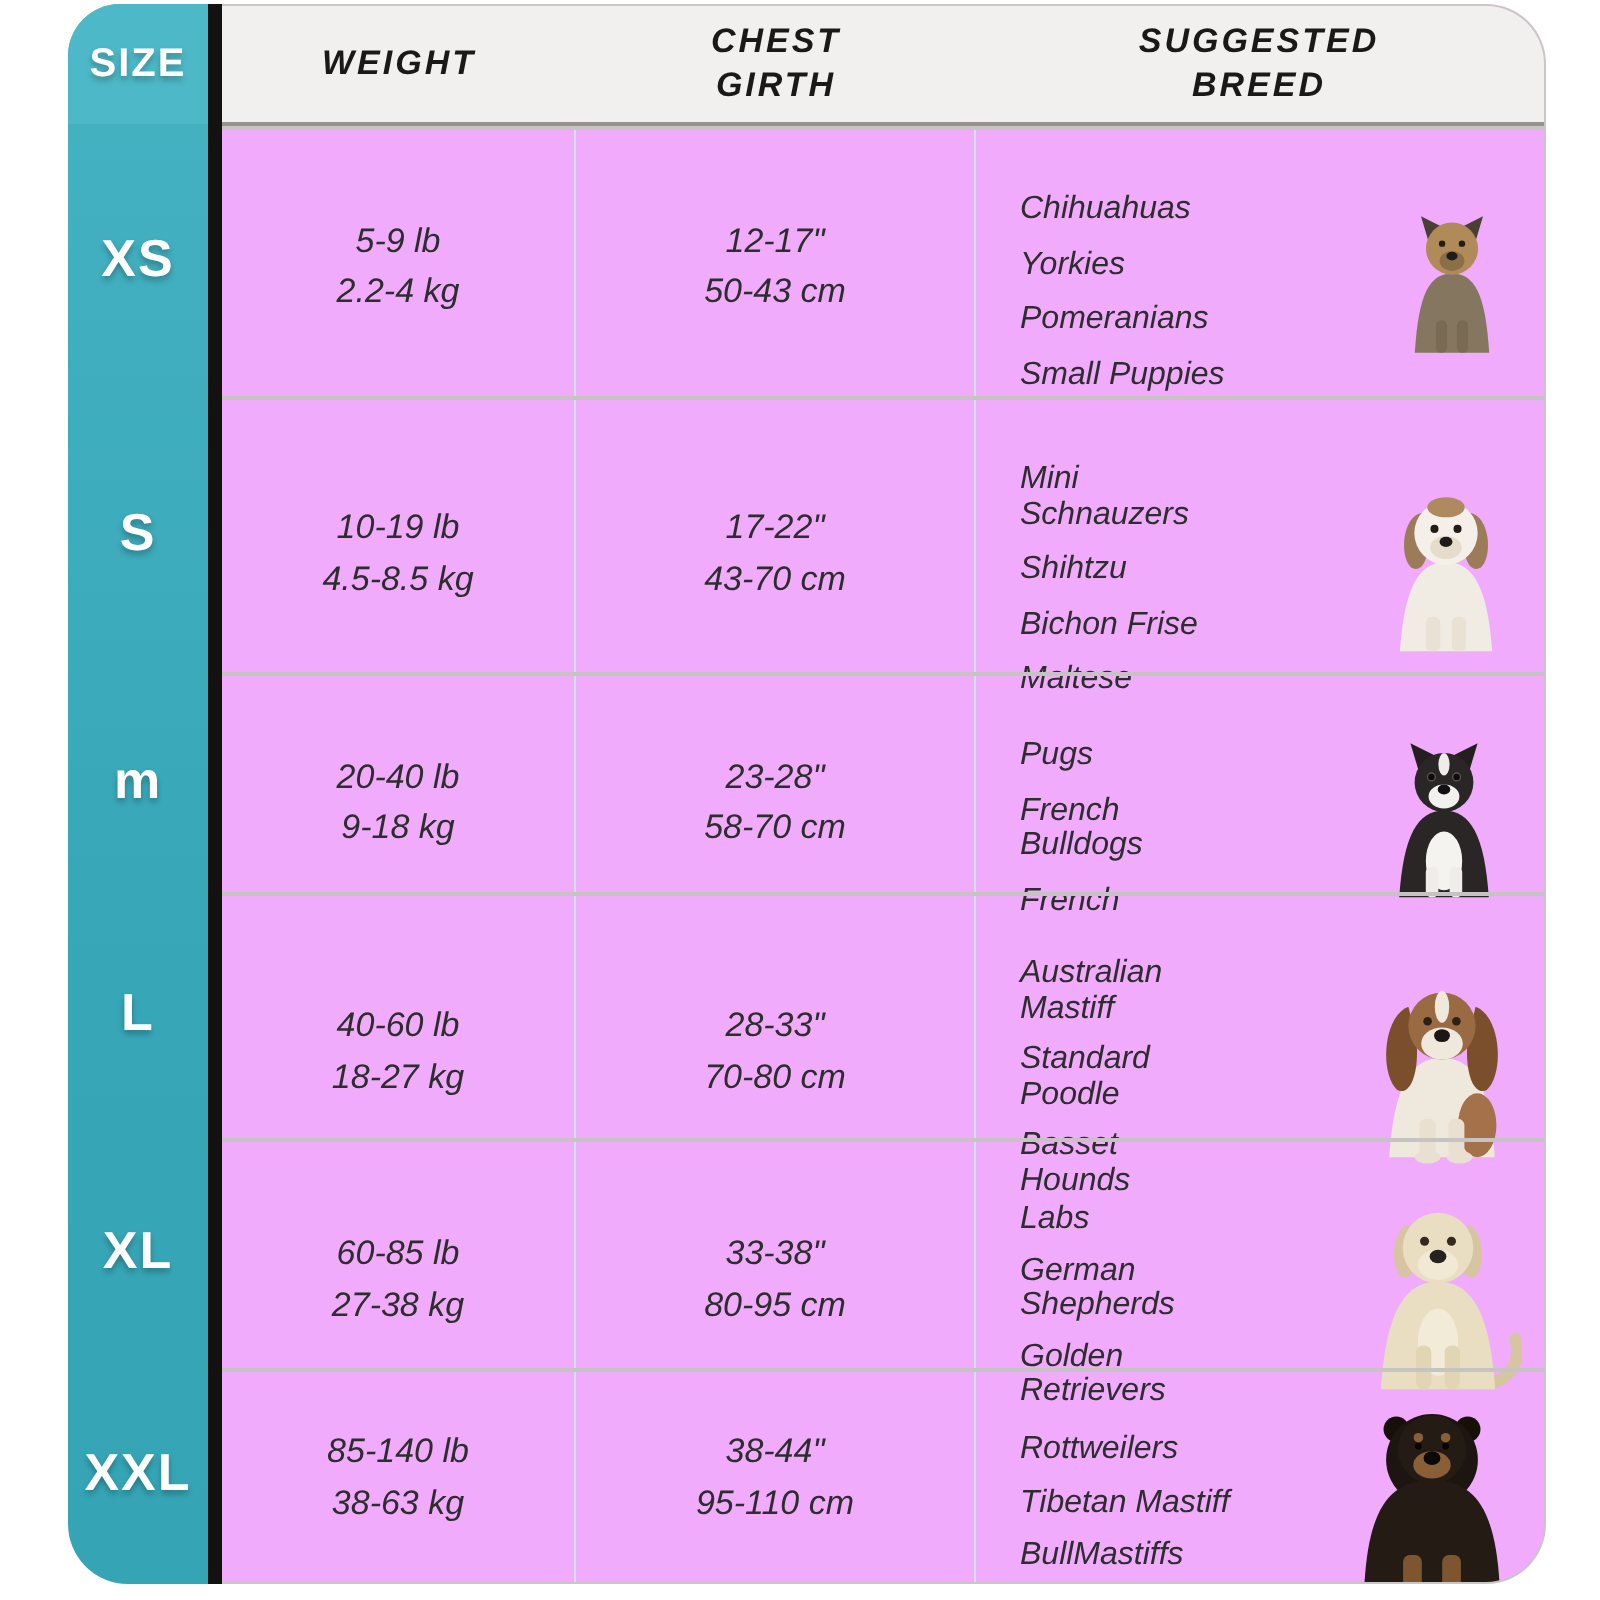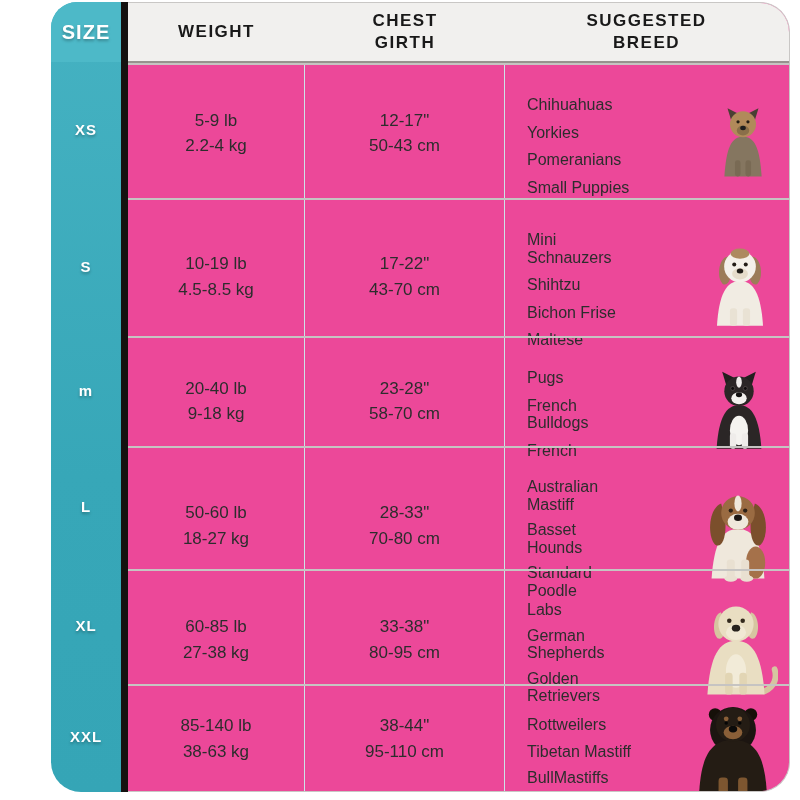--- a/index.html
+++ b/index.html
@@ -1,35 +1,35 @@
 <!DOCTYPE html>
 <html><head>
 <meta charset="utf-8">
 <style>
   html,body{margin:0;padding:0;background:#fff;width:800px;height:800px;
     font-family:"Liberation Sans", sans-serif; -webkit-font-smoothing:antialiased;}
-  .chart-wrap{position:absolute;left:51px;top:2px;width:739px;height:790px;}
+  .chart-wrap{position:absolute;left:34px;top:2px;width:739px;height:790px;}
 
   
   .sidebar{position:absolute;left:0;top:0;width:70px;height:100%;
     background:linear-gradient(180deg,#45b2c2 0%,#37a7b8 60%,#35a5b6 100%);
     border-radius:26px 0 0 30px;display:flex;flex-direction:column;}
   .size-tab{background:#4db9c8;border-radius:26px 0 0 0;}
   .scell{display:flex;align-items:center;justify-content:center;color:#ffffff;
     font-weight:bold;letter-spacing:1px;text-shadow:0 2px 3px rgba(0,0,0,.28);}
   .size-tab{font-size:20px;}
-  .scell.lab{font-size:15px;}
+  .scell.lab{font-size:26px;}
 
   
   .black-bar{position:absolute;left:70px;top:0;width:7px;height:100%;background:#141210;}
 
   
   .main{position:absolute;left:77px;top:0;width:662px;height:100%;
-    background:#ec4899;border:1px solid #c9c7c5;border-left:none;
-    border-radius:0 30px 30px 0;overflow:hidden;box-sizing:border-box;}
+    background:#f0abfc;border:1px solid #c9c7c5;border-left:none;
+    border-radius:0 30px 30px 0;overflow:hidden;box-sizing:border-box;font-style:italic;}
   .thead{background:#f1f0ee;border-bottom:2px solid #97928e;
     display:grid;grid-template-columns:177px 200px 283px;align-items:center;box-sizing:border-box;}
   .th{text-align:center;font-weight:bold;font-size:17px;letter-spacing:1.5px;
     color:#191919;white-space:pre-line;line-height:1.3;}
 
   .row{display:grid;grid-template-columns:177px 200px 283px;
     border-top:2px solid #c6c4c2;box-sizing:border-box;position:relative;}
   .row:first-of-type{border-top:none;}
 
   
@@ -177,31 +177,31 @@
             <ellipse cx="50" cy="35" rx="4.5" ry="3.5" fill="#121010"></ellipse>
             <circle cx="41" cy="26" r="2.8" fill="#0d0b0b" stroke="#5a5252" stroke-width="1"></circle>
             <circle cx="59" cy="26" r="2.8" fill="#0d0b0b" stroke="#5a5252" stroke-width="1"></circle>
           </svg>
         </div>
       </div>
     </div>
 
     <div class="row h3 dense">
       <div class="cell v-sep">
-        <span>50-60 lb</span>
+        <span>40-60 lb</span>
         <span>18-27 kg</span>
       </div>
       <div class="cell v-sep">
         <span>28-33"</span>
         <span>70-80 cm</span>
       </div>
       <div class="breed-cell">
         <span class="breed-item">Australian Mastiff</span>
+        <span class="breed-item">Standard Poodle</span>
         <span class="breed-item">Basset Hounds</span>
-        <span class="breed-item">Standard Poodle</span>
         <div class="dog dog-l">
           <svg viewBox="0 0 100 125" xmlns="http://www.w3.org/2000/svg">
             <path d="M50 50 C70 50 80 68 83 112 L17 112 C20 68 30 50 50 50 Z" fill="#efe8dc"></path>
             <ellipse cx="72" cy="92" rx="12" ry="20" fill="#a5714a"></ellipse>
             <rect x="36" y="88" width="10" height="24" rx="4" fill="#e9e0d1"></rect>
             <rect x="54" y="88" width="10" height="24" rx="4" fill="#e9e0d1"></rect>
             <ellipse cx="41" cy="112" rx="8" ry="4" fill="#e9e0d1"></ellipse>
             <ellipse cx="61" cy="112" rx="8" ry="4" fill="#e9e0d1"></ellipse>
             <path d="M29 18 C13 24 11 60 22 70 C30 74 36 60 34 38 Z" fill="#7b4f2c"></path>
             <path d="M71 18 C87 24 89 60 78 70 C70 74 64 60 66 38 Z" fill="#7b4f2c"></path>

